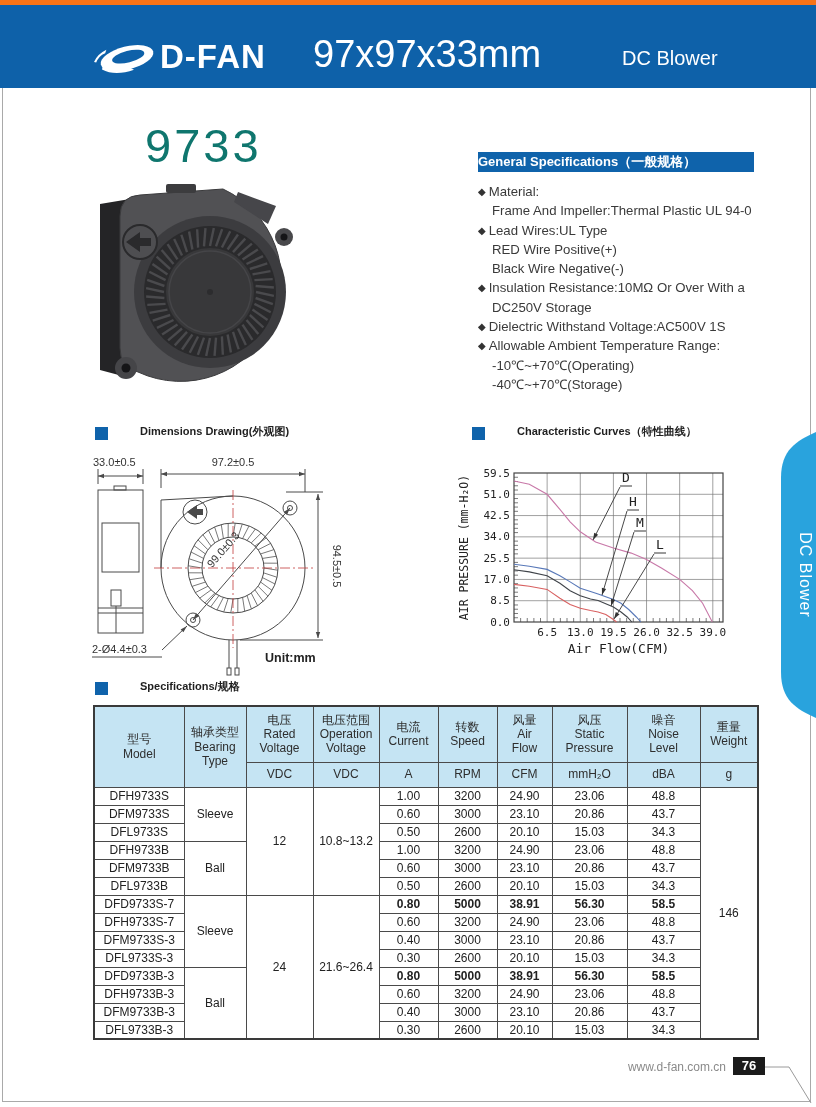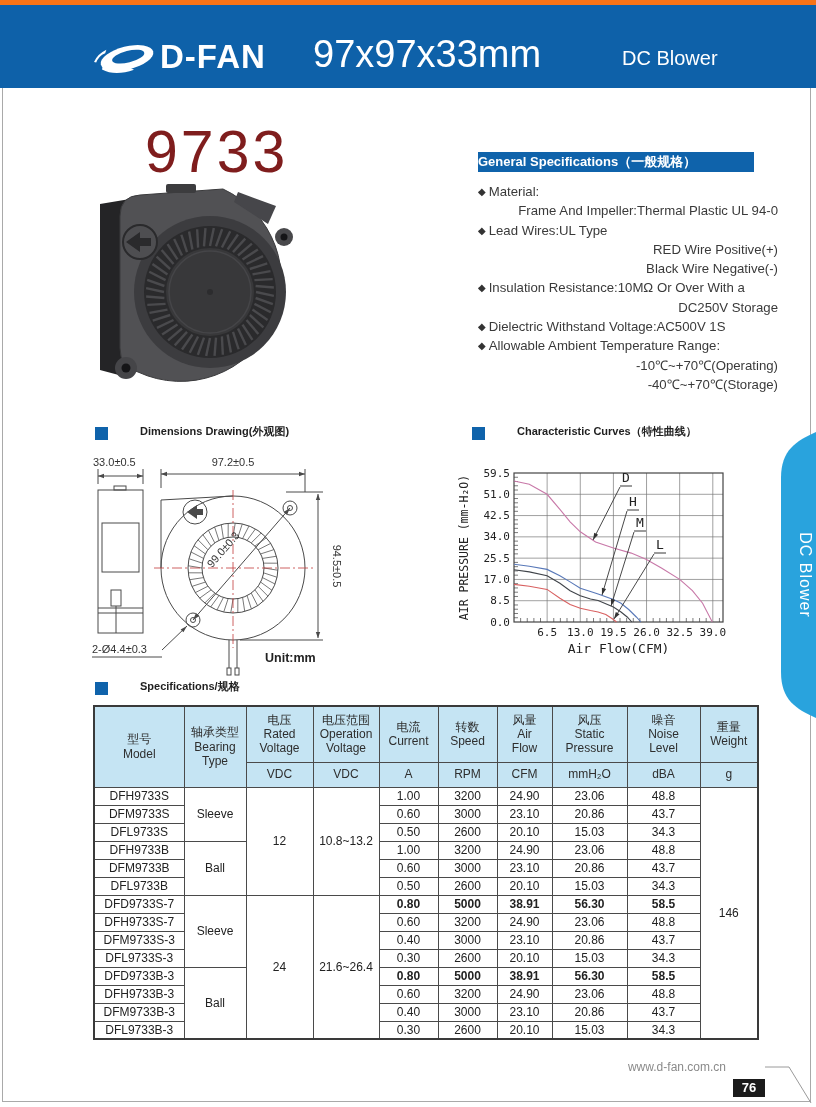--- a/index.html
+++ b/index.html
@@ -7,27 +7,27 @@
         font-family:"Liberation Sans",sans-serif;color:#333;}
   
   .topbar{position:absolute;left:0;top:0;width:816px;height:88px;background:#0e61a9;
           border-top:5px solid #f97316;box-sizing:border-box;}
   .brand{position:absolute;left:160px;top:33px;color:#fff;font-size:33px;font-weight:bold;letter-spacing:1px;}
   .size-title{position:absolute;left:313px;top:28px;color:#fff;font-size:38px;font-weight:400;}
   .cat-label{position:absolute;left:622px;top:42px;color:#fff;font-size:20px;}
   
   .frame{position:absolute;background:#a9a9a9;}
   
-  .model-no{position:absolute;left:145px;top:118px;font-size:59px;color:#7f1d1d;letter-spacing:3px;}
+  .model-no{position:absolute;left:145px;top:118px;font-size:47px;color:#0f766e;letter-spacing:3px;}
   
   .gs-bar{position:absolute;left:478px;top:152px;width:276px;height:20px;background:#0f63ab;color:#fff;
           font-size:13px;font-weight:bold;line-height:20px;padding-left:0;box-sizing:border-box;}
   .gs-list{position:absolute;left:478px;top:182px;width:300px;}
   .gs-line{font-size:13.2px;color:#3a3a3a;line-height:19.3px;white-space:nowrap;}
-  .gs-line.indent{padding-left:14px;text-align:right;}
+  .gs-line.indent{padding-left:14px;}
   .diamond{font-size:10px;margin-right:3px;vertical-align:1px;color:#333;}
   
   .sec-square{position:absolute;width:13px;height:13px;background:#0f63ab;}
   .sec-title{position:absolute;font-size:11px;font-weight:bold;color:#1f1f1f;white-space:nowrap;margin-left:25px;}
   
   .tick{font-family:"DejaVu Sans Mono",monospace;font-size:11px;fill:#222;}
   .axis-label{font-family:"DejaVu Sans Mono",monospace;font-size:11.5px;fill:#222;}
   .xaxis-label{font-family:"DejaVu Sans Mono",monospace;font-size:13px;fill:#222;}
   .curve-label{font-family:"DejaVu Sans Mono",monospace;font-size:13px;fill:#222;}
   .dim-text{font-family:"Liberation Sans",sans-serif;font-size:11px;fill:#333;}
@@ -38,21 +38,21 @@
   .spec-table th,.spec-table td{border:1px solid #4a4a4a;text-align:center;vertical-align:middle;padding:0;}
   .spec-table thead th{background:#c5e4f3;font-weight:normal;font-size:12px;color:#2e2e2e;line-height:1.2;}
   .spec-table thead tr.main-row{height:56px;}
   .spec-table thead tr.unit-row{height:25px;}
   .spec-table tbody tr{height:18px;}
   .spec-table tbody td{font-size:12px;color:#222;}
   .spec-table td.b{font-weight:bold;}
   
   .site{position:absolute;left:560px;top:1060px;width:166px;text-align:right;font-size:12px;color:#8a8a8a;}
   .pagebox{position:absolute;left:733px;top:1057px;width:32px;height:18px;background:#1b1b1b;color:#fff;
-           font-size:13px;font-weight:bold;text-align:center;line-height:18px;margin-top:22px;}
+           font-size:13px;font-weight:bold;text-align:center;line-height:18px;}
 </style>
 </head>
 <body>
 
 <div class="page">
 
   <div class="topbar">
     <svg width="64" height="40" style="position:absolute;left:94px;top:32px;" viewBox="0 0 64 40">
       <g transform="translate(33,21) rotate(-14)">
         <ellipse rx="27" ry="11.5" fill="#ffffff"></ellipse>

